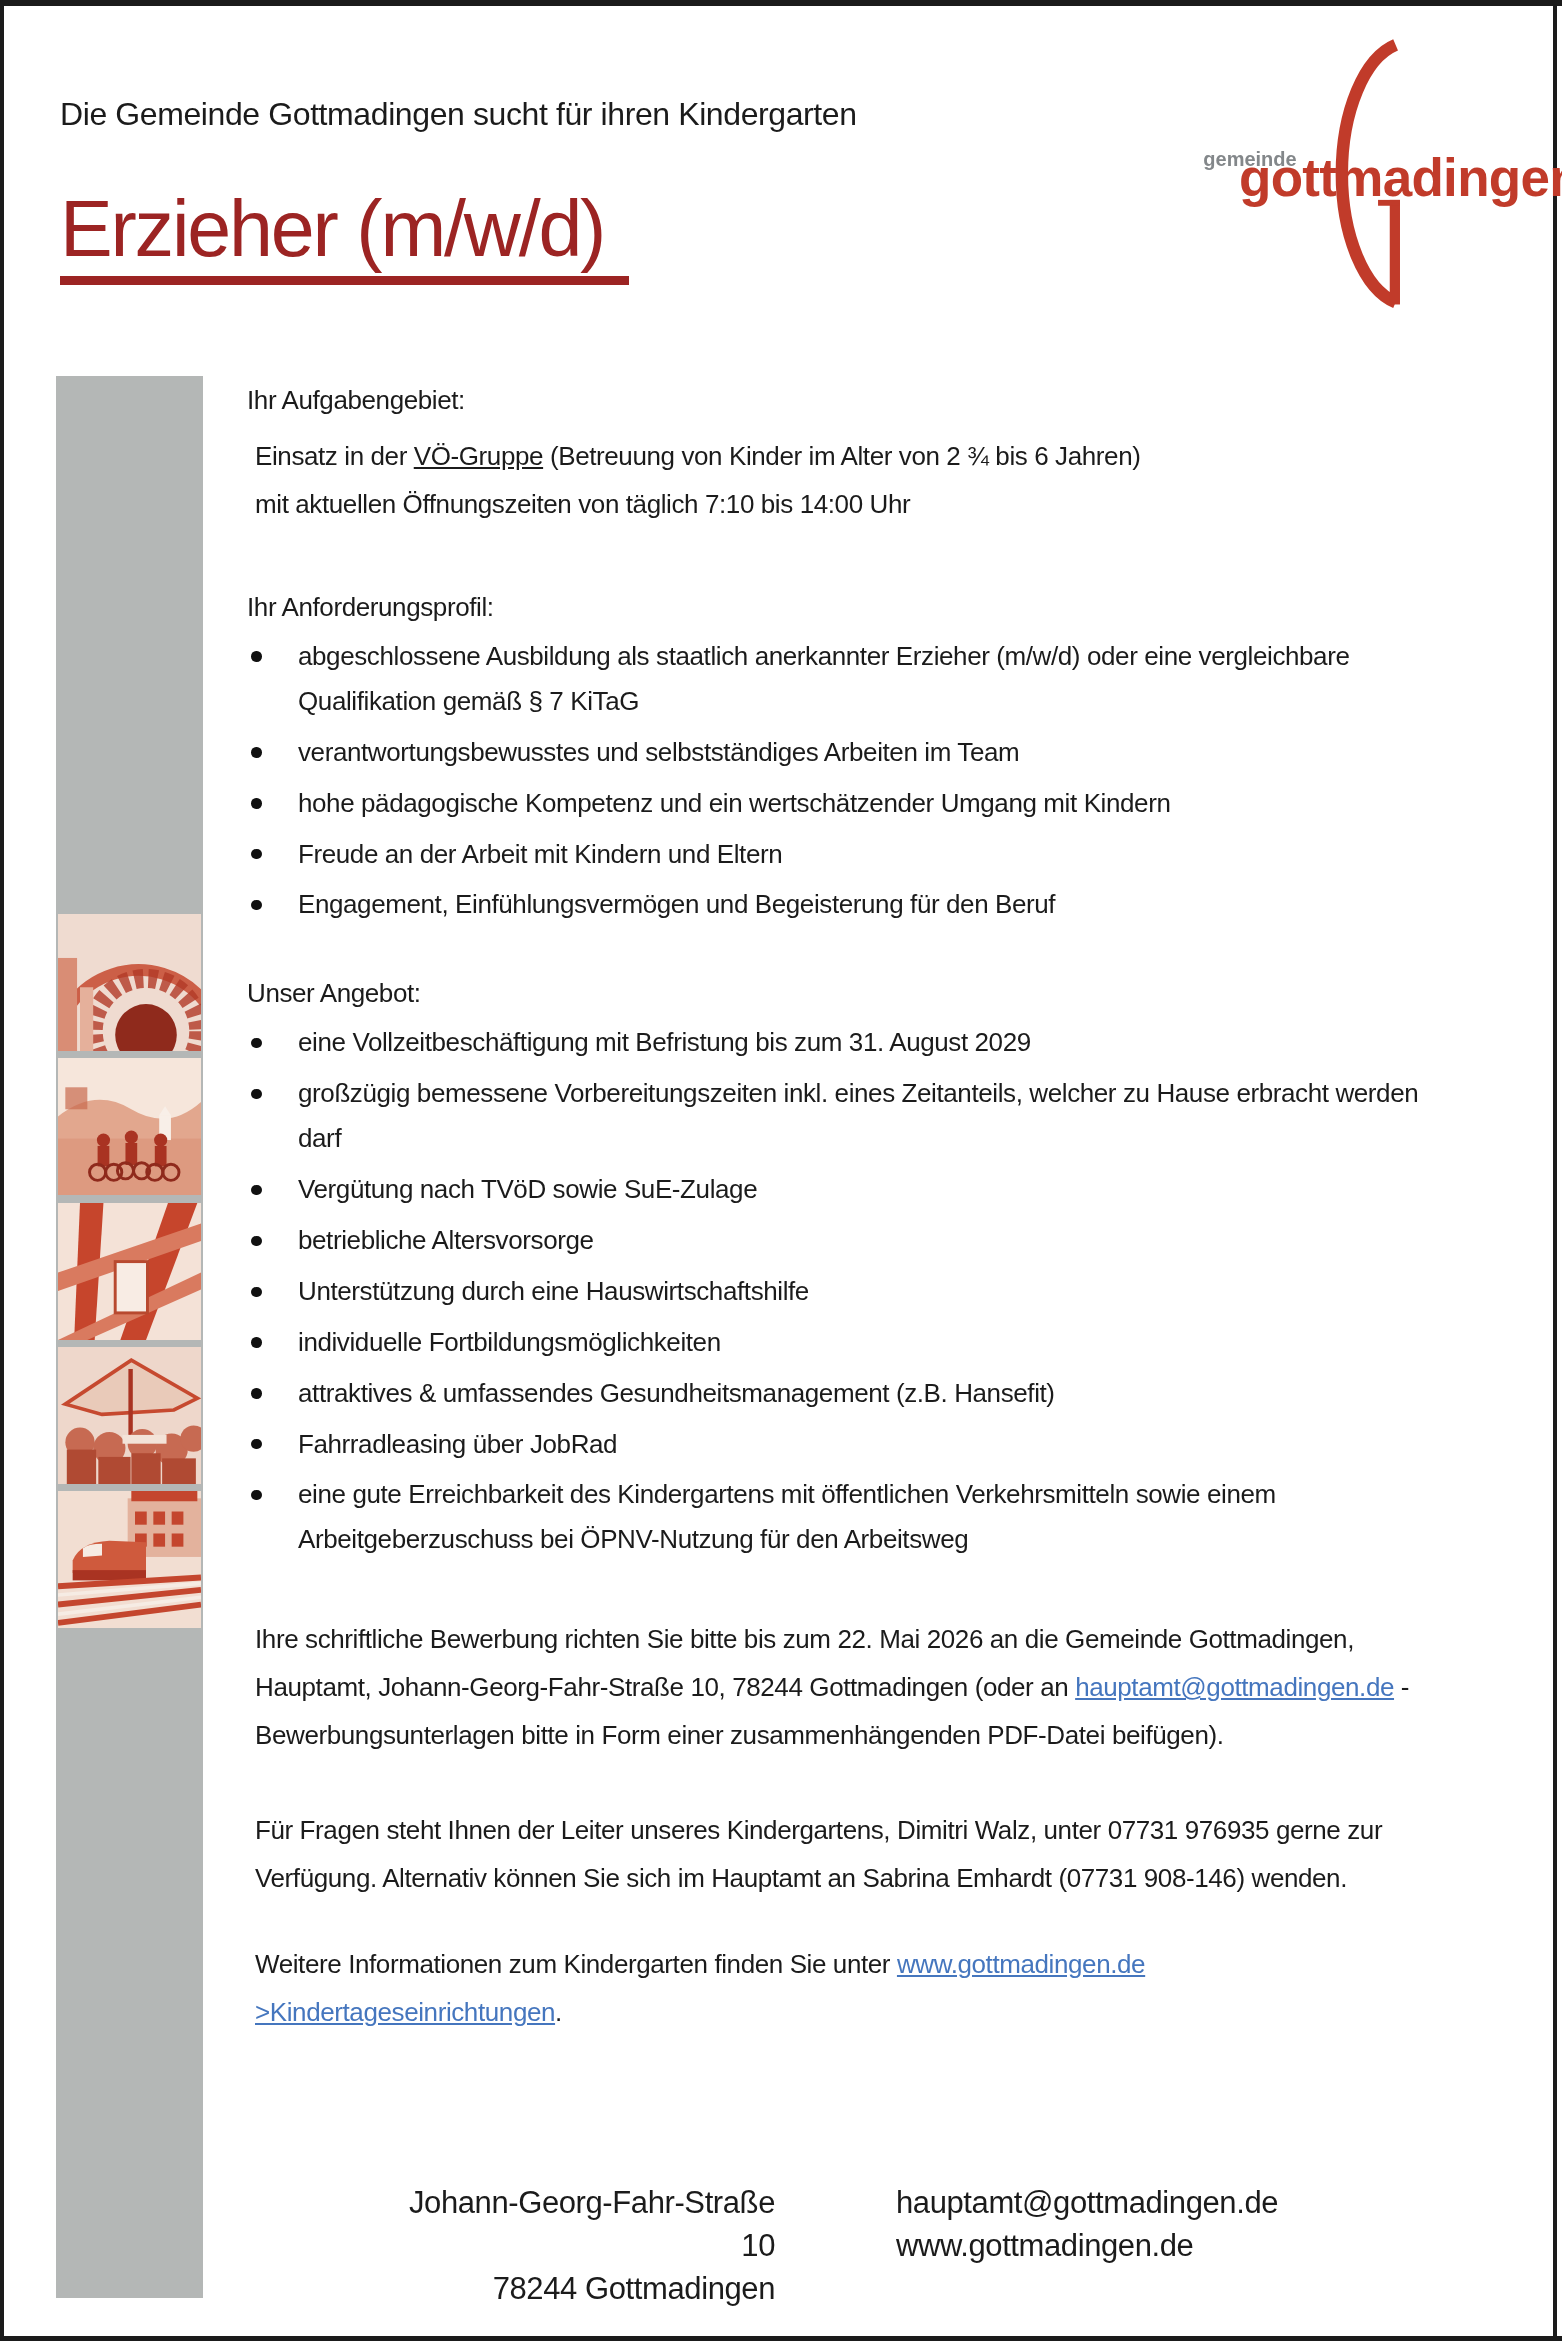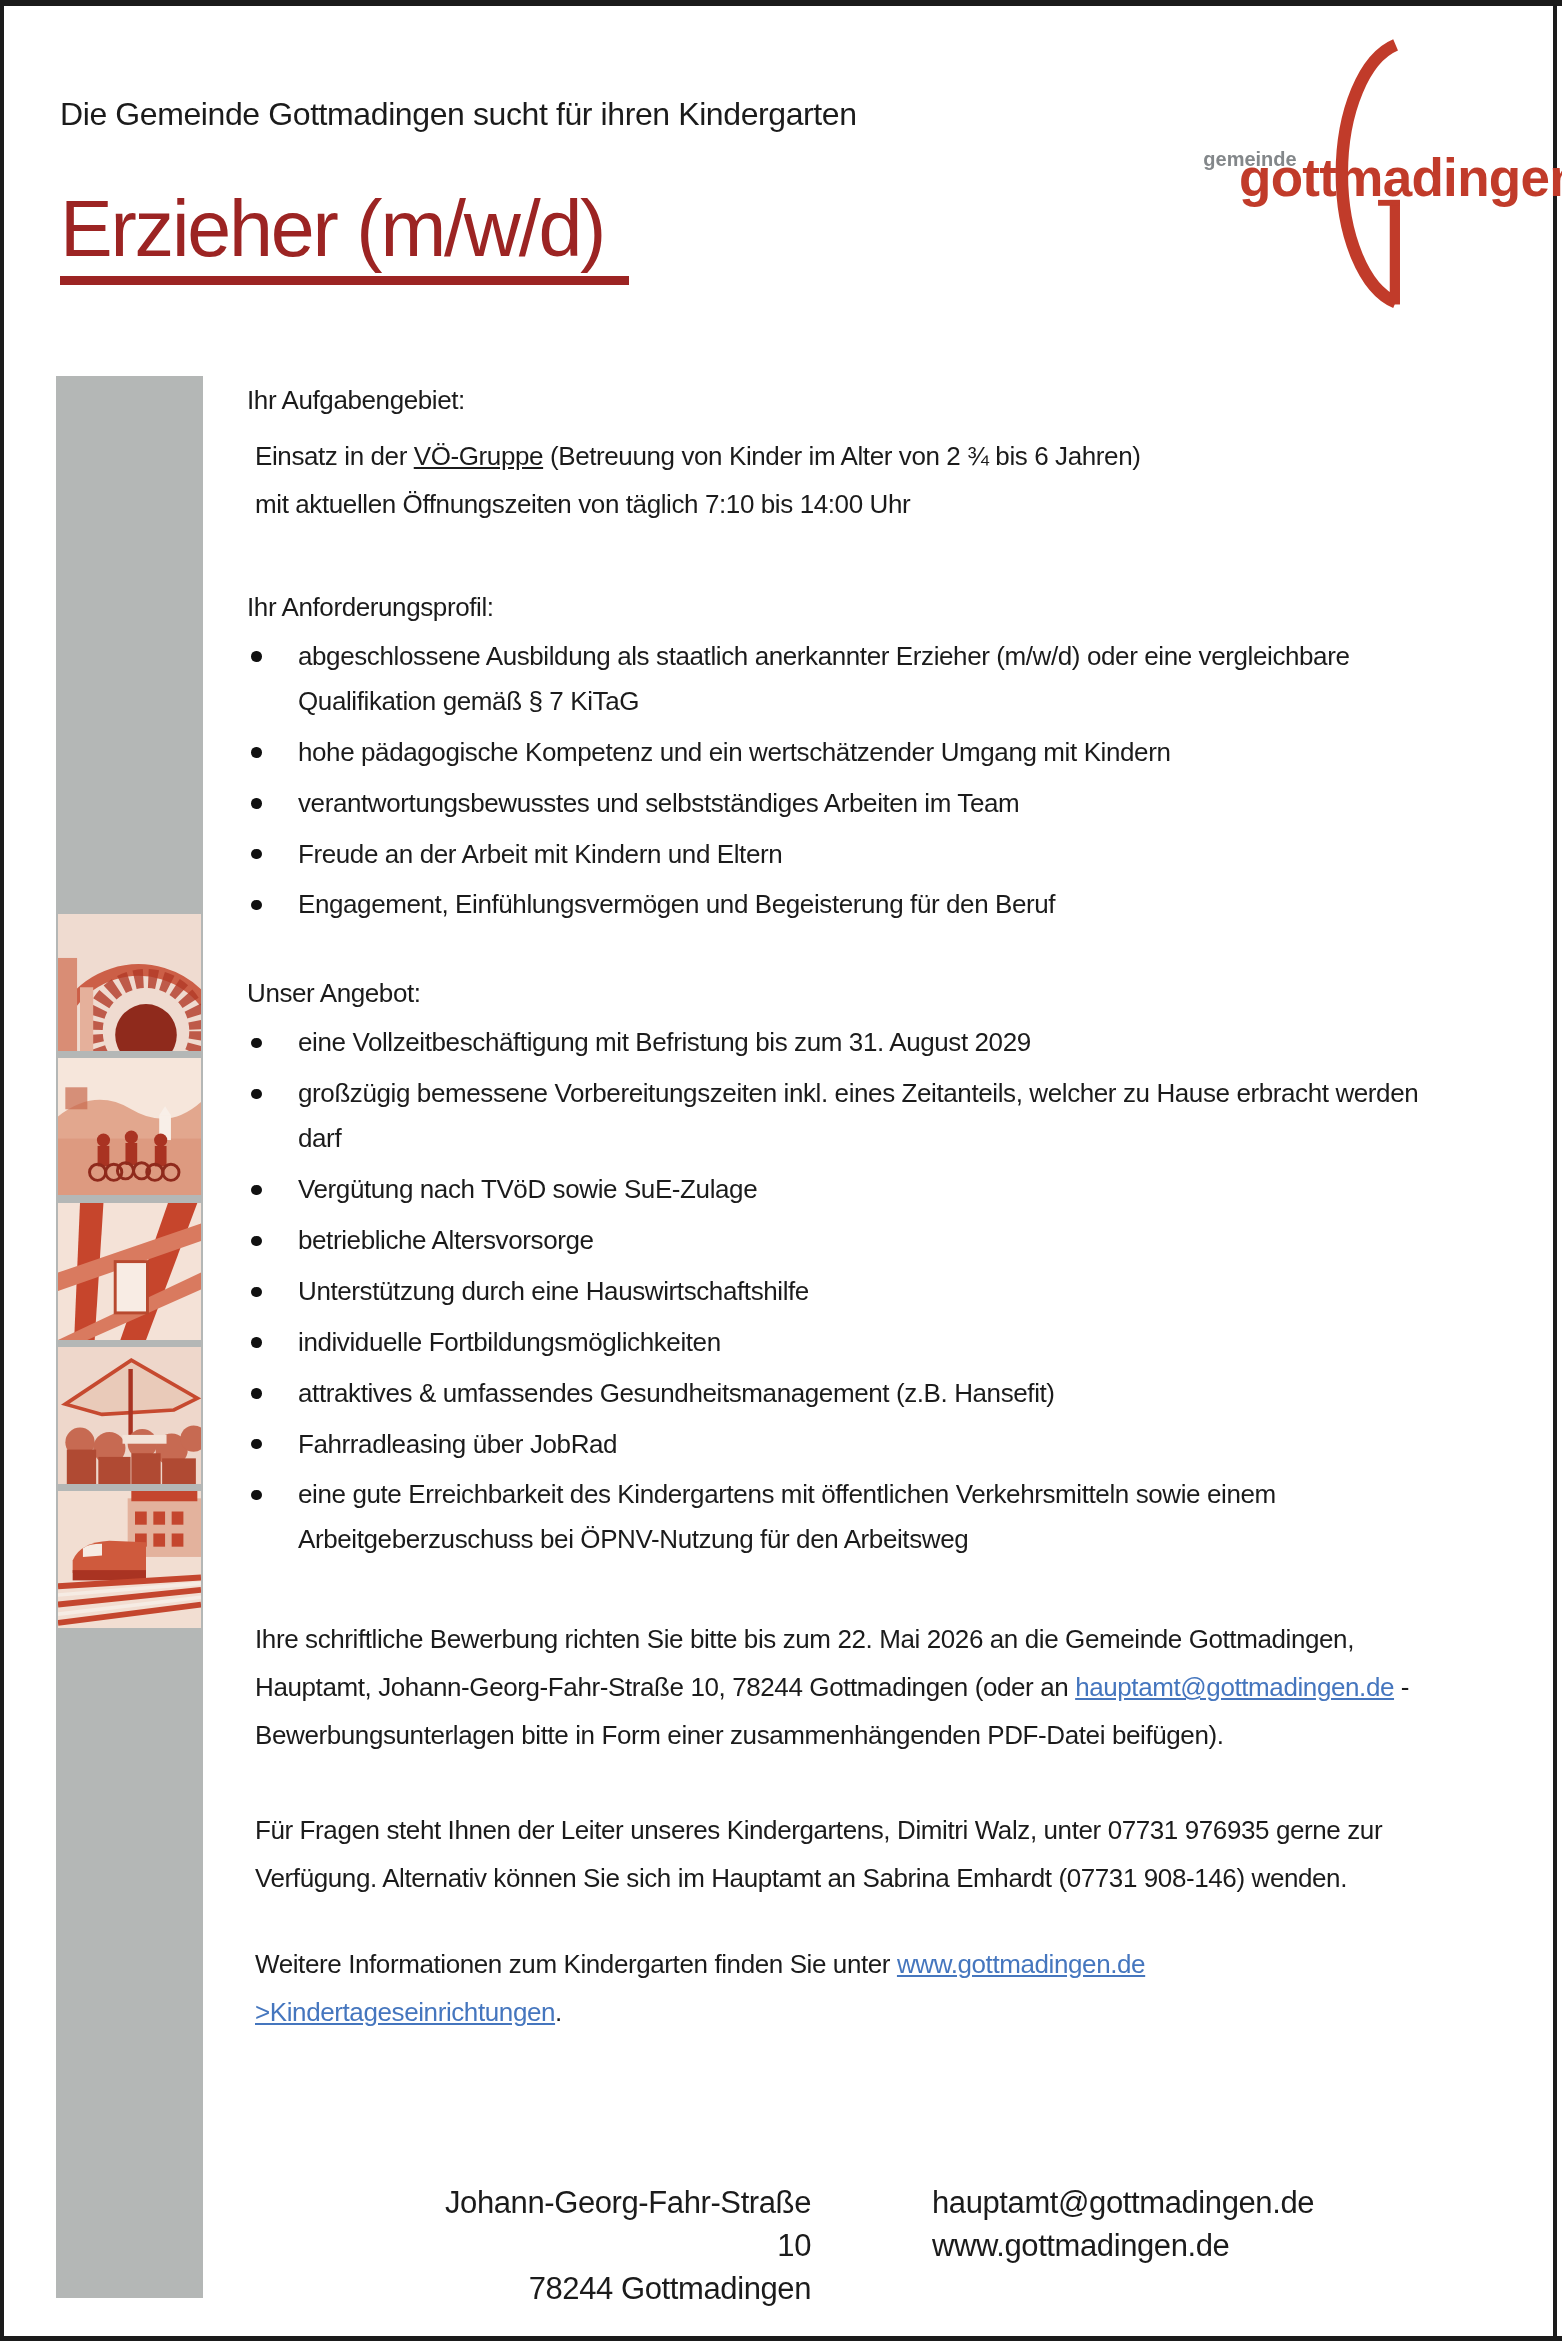--- a/index.html
+++ b/index.html
@@ -44,21 +44,21 @@
   .mt-blank5{margin-top:38px;}
   ul.bullets{list-style:none;margin:2.9px 0 0 0;padding:0;}
   ul.bullets li{position:relative;padding-left:51px;line-height:45px;margin:0 0 5.9px 0;}
   ul.bullets li::before{
     content:"";position:absolute;left:4.4px;top:17.6px;width:10.3px;height:10.3px;border-radius:50%;background:#111;
   }
   .u-black{text-decoration:underline;}
   a.link, .link{color:#4576be;text-decoration:underline;cursor:pointer;}
 
   
-  .footer{position:absolute;left:415px;top:2181px;display:flex;}
+  .footer{position:absolute;left:379px;top:2181px;display:flex;}
   .footer-col-address{width:396px;text-align:right;font-size:31px;line-height:43px;letter-spacing:-0.4px;}
   .footer-col-contact{margin-left:121px;text-align:left;font-size:31px;line-height:43px;letter-spacing:-0.4px;}
 </style>
 </head>
 <body>
 
 <div class="frame-top"></div>
 <div class="frame-bottom"></div>
 <div class="frame-left"></div>
 <div class="frame-right"></div>
@@ -186,22 +186,22 @@
 <div class="main">
 
   <div class="sec-heading">Ihr Aufgabengebiet:</div>
   <p class="para"><span>Einsatz in der </span><span class="u-black">VÖ-Gruppe</span><span> (Betreuung von Kinder im Alter von 2 ¾ bis 6 Jahren)</span><br>
     <span>mit aktuellen Öffnungszeiten von täglich 7:10 bis 14:00 Uhr</span>
   </p>
 
   <div class="sec-heading mt-blank1">Ihr Anforderungsprofil:</div>
   <ul class="bullets">
     <li>abgeschlossene Ausbildung als staatlich anerkannter Erzieher (m/w/d) oder eine vergleichbare Qualifikation gemäß § 7 KiTaG</li>
+    <li>verantwortungsbewusstes und selbstständiges Arbeiten im Team</li>
     <li>hohe pädagogische Kompetenz und ein wertschätzender Umgang mit Kindern</li>
-    <li>verantwortungsbewusstes und selbstständiges Arbeiten im Team</li>
     <li>Freude an der Arbeit mit Kindern und Eltern</li>
     <li>Engagement, Einfühlungsvermögen und Begeisterung für den Beruf</li>
   </ul>
 
   <div class="sec-heading mt-blank2">Unser Angebot:</div>
   <ul class="bullets">
     <li>eine Vollzeitbeschäftigung mit Befristung bis zum 31. August 2029</li>
     <li>großzügig bemessene Vorbereitungszeiten inkl. eines Zeitanteils, welcher zu Hause erbracht werden darf</li>
     <li>Vergütung nach TVöD sowie SuE-Zulage</li>
     <li>betriebliche Altersvorsorge</li>

